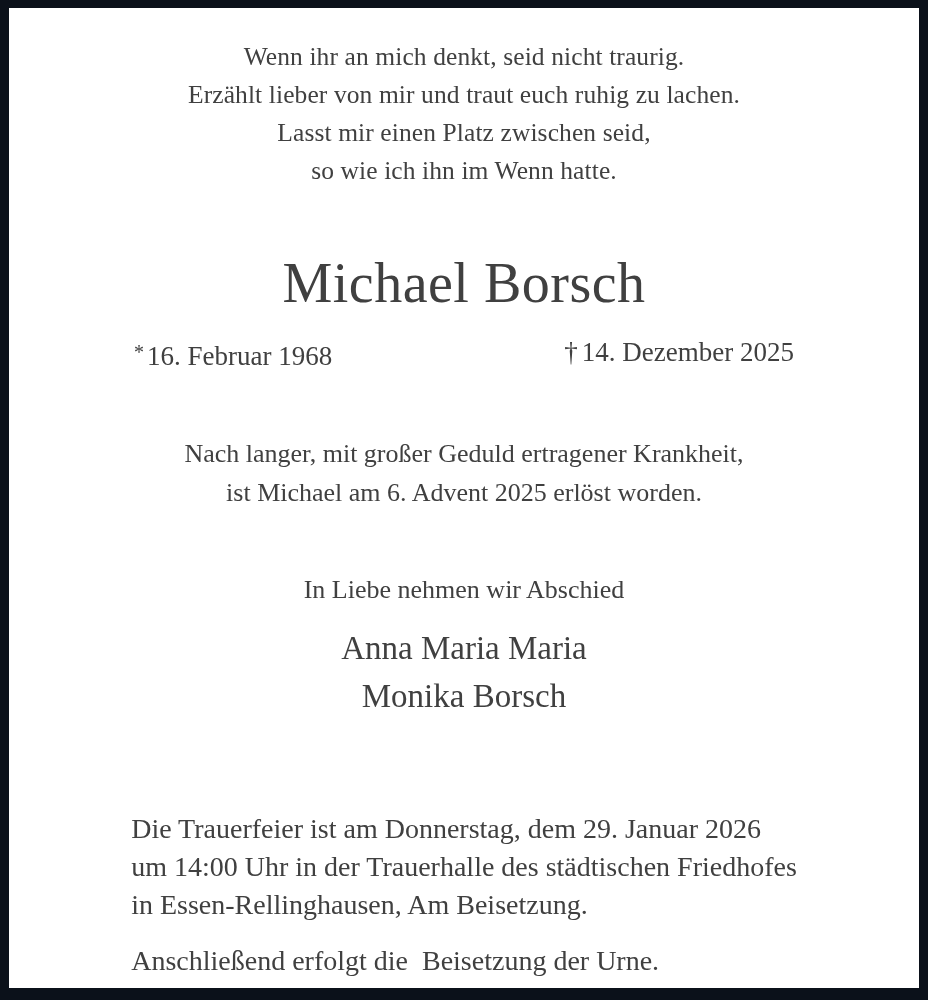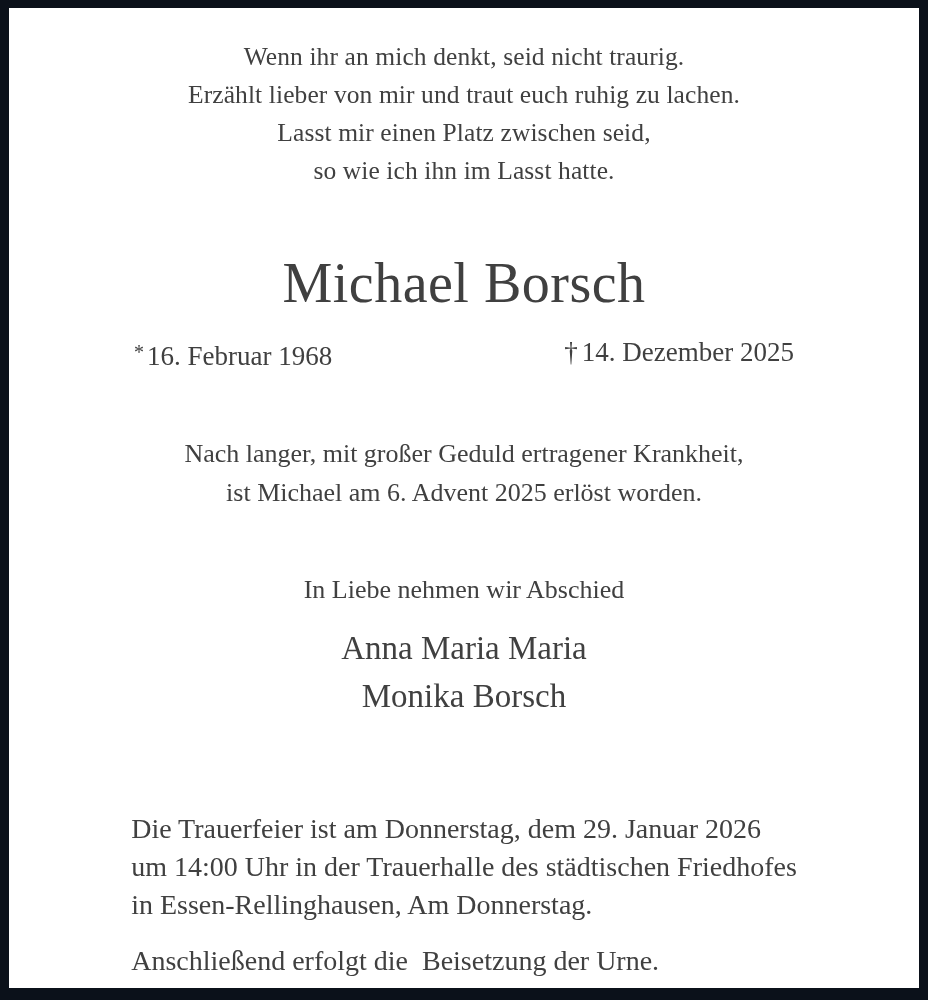--- a/index.html
+++ b/index.html
@@ -115,21 +115,21 @@
 </head>
 <body>
 
 <div class="notice-frame">
   <div class="notice-card">
 
     <div class="poem">
       <div>Wenn ihr an mich denkt, seid nicht traurig.</div>
       <div>Erzählt lieber von mir und traut euch ruhig zu lachen.</div>
       <div>Lasst mir einen Platz zwischen seid,</div>
-      <div>so wie ich ihn im Lasst hatte.</div>
+      <div>so wie ich ihn im Wenn hatte.</div>
     </div>
 
     <div class="name-block">
       <div class="deceased-name">Michael Borsch</div>
 
       <div class="dates-row" style="margin-left:auto;margin-right:auto;text-align:right;">
         <div class="date-item"><span class="date-sym-birth">*</span><span>16. Februar 1968</span></div>
         <div class="date-item"><span class="date-sym-death">†</span><span>14. Dezember 2025</span></div>
       </div>
     </div>
@@ -143,18 +143,18 @@
       <div class="farewell-lead">In Liebe nehmen wir Abschied</div>
       <div class="survivors">
         <div class="survivor-name">Anna Maria Maria</div>
         <div class="survivor-name">Monika Borsch</div>
       </div>
     </div>
 
     <div class="service-block">
       <div>Die Trauerfeier ist am Donnerstag, dem 29. Januar 2026</div>
       <div>um 14:00 Uhr in der Trauerhalle des städtischen Friedhofes</div>
-      <div>in Essen-Rellinghausen, Am Donnerstag.</div>
+      <div>in Essen-Rellinghausen, Am Beisetzung.</div>
       <div class="service-closing">Anschließend erfolgt die  Beisetzung der Urne.</div>
     </div>
 
   </div>
 </div>
 
 </body></html>

